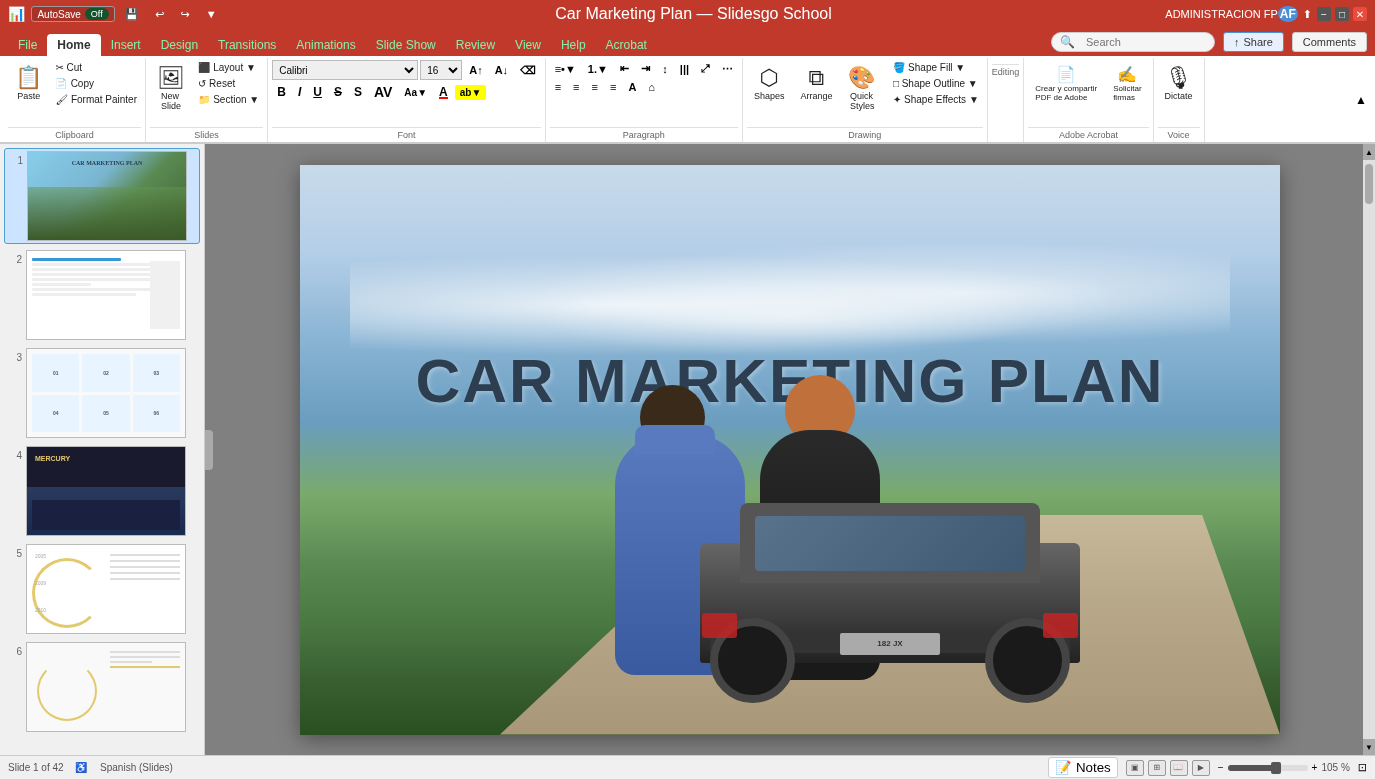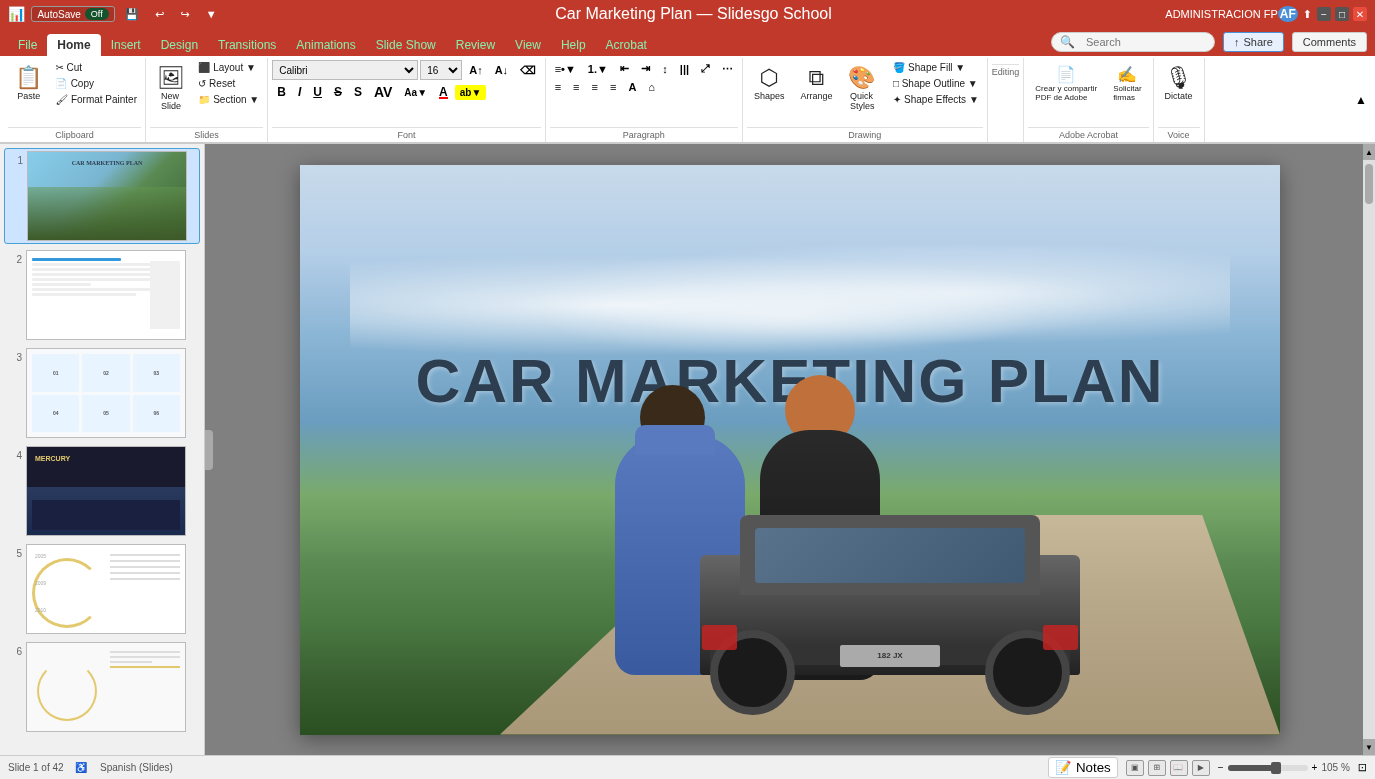--- a/index.html
+++ b/index.html
@@ -573,21 +573,21 @@
         <div style="position:absolute;top:0;left:30px;width:65px;height:65px;background:#3a2a1a;border-radius:50%;"></div>
         <div style="position:absolute;top:50px;left:5px;width:130px;height:240px;background:linear-gradient(180deg,#5a7abf 0%,#4a6aaf 50%,#3a5a9f 100%);border-radius:50px 50px 20px 20px;"></div>
         <div style="position:absolute;top:40px;left:25px;width:80px;height:30px;background:#5a7abf;border-radius:10px 10px 0 0;"></div>
       </div>
 
       <div style="position:absolute;bottom:30px;left:450px;width:150px;height:330px;">
         <div style="position:absolute;top:0;left:35px;width:70px;height:70px;background:#c0703a;border-radius:50%;"></div>
         <div style="position:absolute;top:55px;left:10px;width:120px;height:250px;background:linear-gradient(180deg,#2a2a2a 0%,#1a1a1a 60%);border-radius:50px 50px 20px 20px;"></div>
       </div>
 
-      <div style="position:absolute;bottom:20px;left:380px;width:420px;height:200px;">
+      <div style="position:absolute;bottom:32px;left:380px;width:420px;height:200px;">
 
         <div style="position:absolute;bottom:40px;left:20px;right:20px;height:120px;background:linear-gradient(180deg,#666 0%,#444 50%,#222 100%);border-radius:6px 6px 3px 3px;"></div>
 
         <div style="position:absolute;bottom:120px;left:60px;right:60px;height:80px;background:#555;border-radius:8px 8px 0 0;"></div>
 
         <div style="position:absolute;bottom:132px;left:75px;right:75px;height:55px;background:linear-gradient(135deg,#5a7a9a,#3a5a7a);border-radius:4px;opacity:0.8;"></div>
 
         <div style="position:absolute;bottom:50px;left:30px;right:30px;height:20px;background:#333;"></div>
 
         <div style="position:absolute;bottom:48px;left:160px;right:160px;height:22px;background:#aaa;border-radius:2px;display:flex;align-items:center;justify-content:center;font-size:8px;color:#333;font-weight:bold;">182 JX</div>

